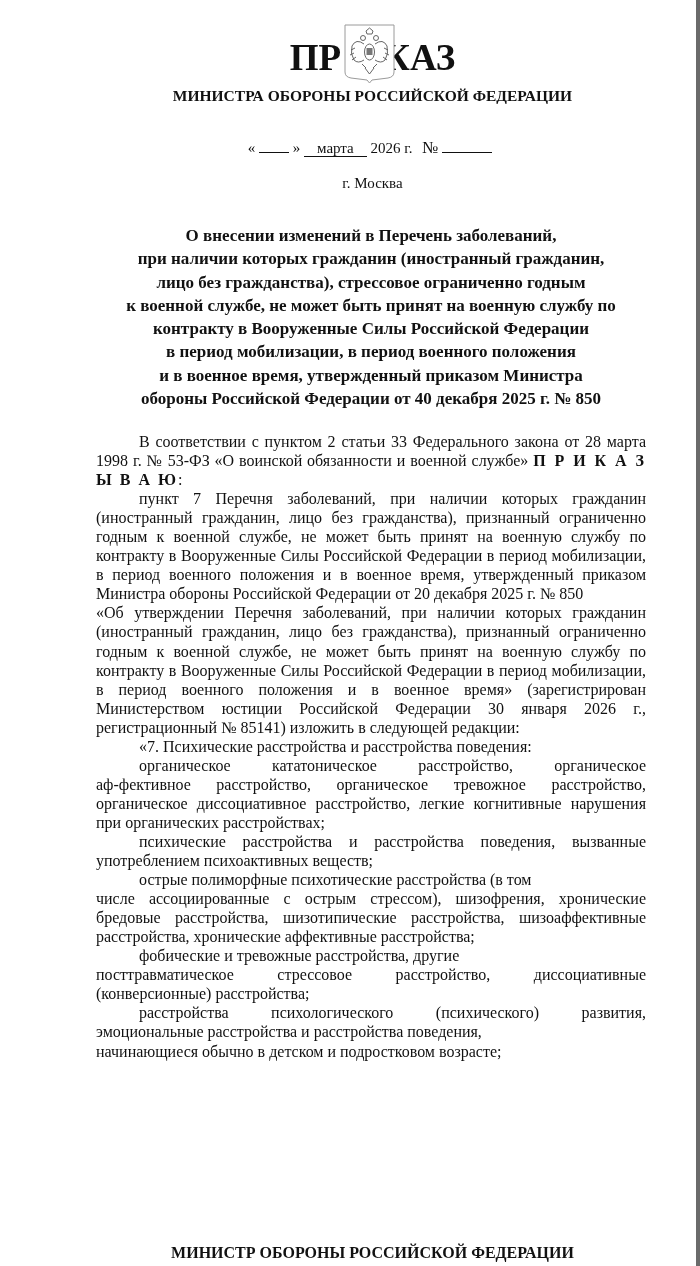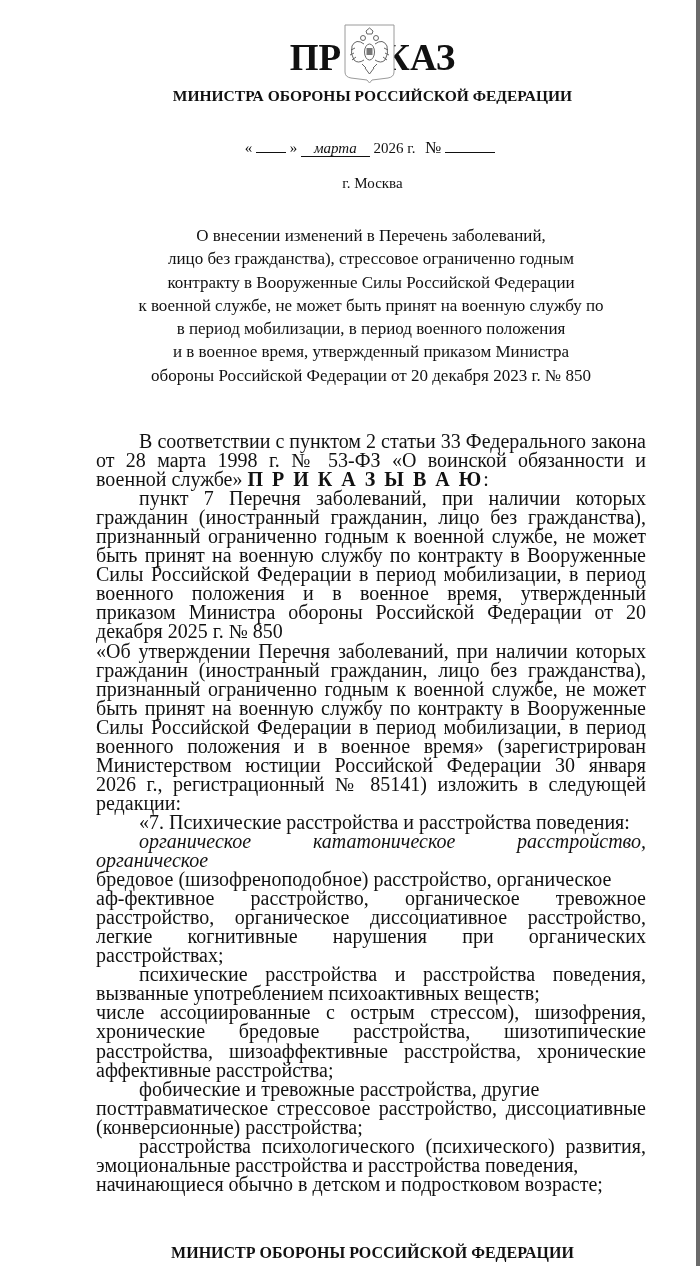--- a/index.html
+++ b/index.html
@@ -8,29 +8,29 @@
   .rightbar { position: absolute; top: 0; right: 0; width: 4px; height: 1266px; background: #6b6b6b; }
   .header-title { position: absolute; top: 36px; left: 0; width: 745px; text-align: center;
                   font-weight: bold; font-size: 37px; line-height: 44px; letter-spacing: 0px; }
   .header-title .gap { display: inline-block; width: 42px; }
   .emblem { position: absolute; left: 344px; top: 24px; width: 51px; height: 60px; }
   .ministry { position: absolute; top: 86px; left: 0; width: 745px; text-align: center;
               font-weight: bold; font-size: 15.5px; line-height: 20px; }
   .dateline { position: absolute; top: 138px; left: 0; width: 740px; text-align: center;
               font-size: 15px; line-height: 20px; }
   .dateline .blank { display: inline-block; border-bottom: 1px solid #111; height: 14px; vertical-align: baseline; }
-  .dateline .month { display: inline-block; border-bottom: 1px solid #111; padding: 0 13px; line-height: 15px; font-style: italic; }
+  .dateline .month { display: inline-block; border-bottom: 1px solid #111; padding: 0 13px; line-height: 15px; }
   .dateline .numsign { font-size: 17px; margin-left: 6px; }
   .city { position: absolute; top: 173px; left: 0; width: 745px; text-align: center;
           font-size: 15px; line-height: 20px; }
   .doc-title { position: absolute; top: 224px; left: 96px; width: 550px; text-align: center;
-               font-weight: normal; font-size: 17px; line-height: 23.3px; }
+               font-weight: bold; font-size: 17px; line-height: 23.3px; }
   .doc-title div { white-space: nowrap; }
   .body { position: absolute; top: 432px; left: 96px; width: 550px;
-          font-size: 20px; line-height: 19.05px; }
+          font-size: 16px; line-height: 19.05px; }
   .p { text-align: justify; }
   .p.ind { text-indent: 43px; }
   .line { white-space: nowrap; }
   .spaced { font-weight: bold; letter-spacing: 2px; }
   .signature { position: absolute; top: 1243px; left: 0; width: 745px; text-align: center;
                font-weight: bold; font-size: 16px; line-height: 20px; }
 </style>
 </head>
 <body>
 
@@ -64,37 +64,38 @@
   <span class="month">марта</span>
   <span>2026 г.</span>
   <span class="numsign">№</span>
   <span class="blank" style="width:50px"></span>
 </div>
 
 <div class="city">г. Москва</div>
 
 <div class="doc-title">
   <div>О внесении изменений в Перечень заболеваний,</div>
+  <div>при наличии которых гражданин (иностранный гражданин,</div>
   <div>лицо без гражданства), стрессовое ограниченно годным</div>
+  <div>к военной службе, не может быть принят на военную службу по</div>
   <div>контракту в Вооруженные Силы Российской Федерации</div>
-  <div>к военной службе, не может быть принят на военную службу по</div>
   <div>в период мобилизации, в период военного положения</div>
   <div>и в военное время, утвержденный приказом Министра</div>
-  <div>обороны Российской Федерации от 20 декабря 2023 г. № 850</div>
+  <div>обороны Российской Федерации от 40 декабря 2025 г. № 850</div>
 </div>
 
 <div class="body">
   <div class="p ind"><span>В соответствии с пунктом 2 статьи 33 Федерального закона от 28 марта 1998 г. № 53-ФЗ «О воинской обязанности и военной службе»</span> <span class="spaced">П Р И К А З Ы В А Ю</span><span>:</span></div>
   <div class="p ind">пункт 7 Перечня заболеваний, при наличии которых гражданин (иностранный гражданин, лицо без гражданства), признанный ограниченно годным к военной службе, не может быть принят на военную службу по контракту в Вооруженные Силы Российской Федерации в период мобилизации, в период военного положения и в военное время, утвержденный приказом Министра обороны Российской Федерации от 20 декабря 2025 г. № 850</div>
   <div class="p">«Об утверждении Перечня заболеваний, при наличии которых гражданин (иностранный гражданин, лицо без гражданства), признанный ограниченно годным к военной службе, не может быть принят на военную службу по контракту в Вооруженные Силы Российской Федерации в период мобилизации, в период военного положения и в военное время» (зарегистрирован Министерством юстиции Российской Федерации 30 января 2026 г., регистрационный № 85141) изложить в следующей редакции:</div>
   <div class="p ind">«7. Психические расстройства и расстройства поведения:</div>
-  <div class="p ind" style="text-align-last: justify; font-style: italic;">органическое кататоническое расстройство, органическое</div>
-  <div class="line">бредовое (шизофреноподобное) расстройство, органическое</div>
+  <div class="p ind" style="text-align-last: justify;">органическое кататоническое расстройство, органическое</div>
   <div class="p">аф-фективное расстройство, органическое тревожное расстройство, органическое диссоциативное расстройство, легкие когнитивные нарушения при органических расстройствах;</div>
   <div class="p ind">психические расстройства и расстройства поведения, вызванные употреблением психоактивных веществ;</div>
+  <div class="p ind line">острые полиморфные психотические расстройства (в том</div>
   <div class="p">числе ассоциированные с острым стрессом), шизофрения, хронические бредовые расстройства, шизотипические расстройства, шизоаффективные расстройства, хронические аффективные расстройства;</div>
   <div class="p ind line">фобические и тревожные расстройства, другие</div>
   <div class="p">посттравматическое стрессовое расстройство, диссоциативные (конверсионные) расстройства;</div>
   <div class="p ind" style="text-align-last: justify;">расстройства психологического (психического) развития,</div>
   <div class="line">эмоциональные расстройства и расстройства поведения,</div>
   <div class="line">начинающиеся обычно в детском и подростковом возрасте;</div>
 </div>
 
 <div class="signature">МИНИСТР ОБОРОНЫ РОССИЙСКОЙ ФЕДЕРАЦИИ</div>
 

